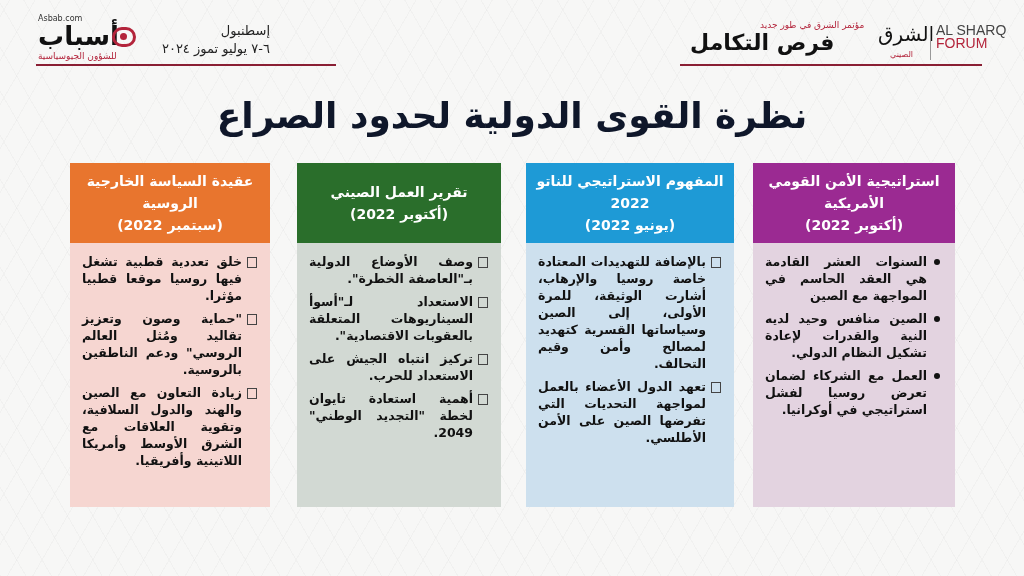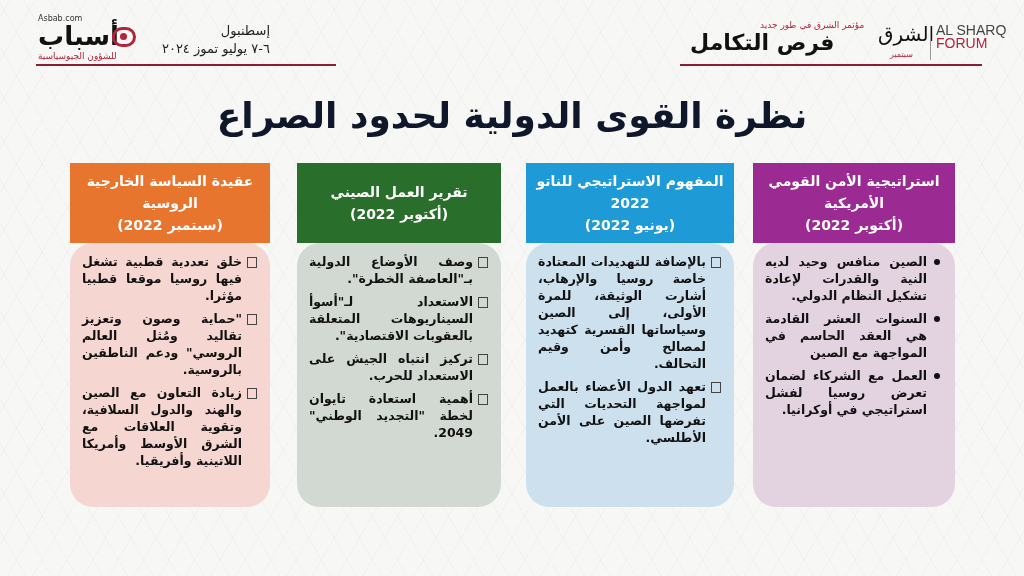--- a/index.html
+++ b/index.html
@@ -21,21 +21,21 @@
   .sharq-logo{position:absolute;left:878px;top:22px;font-size:20px;font-weight:normal;color:#111;direction:rtl;}
   .sharq-sub{position:absolute;left:890px;top:50px;font-size:8px;color:#b3243b;direction:rtl;}
   .vsep{position:absolute;left:930px;top:26px;width:1px;height:34px;background:#999;}
   .sharq-en{position:absolute;left:936px;top:24px;font-size:14px;line-height:13px;color:#444;font-family:"Liberation Sans",sans-serif;}
   .sharq-en .f{color:#b3243b;}
   .main-title{position:absolute;left:0;width:1024px;top:95px;text-align:center;direction:rtl;
     font-size:36px;font-weight:bold;color:#0f172a;font-family:"DejaVu Sans",sans-serif;}
   .panel{position:absolute;top:163px;height:344px;direction:rtl;}
   .phead{height:80px;color:#fff;font-weight:bold;text-align:center;font-size:14px;line-height:22px;
     display:flex;flex-direction:column;justify-content:center;align-items:center;padding:0 6px;box-sizing:border-box;}
-  .pbody{height:264px;padding:10px 12px 0 12px;box-sizing:border-box;font-size:12.5px;line-height:17px;color:#111;font-weight:bold;text-align:justify;border-radius:23px;}
+  .pbody{height:264px;padding:10px 12px 0 12px;box-sizing:border-box;font-size:12.5px;line-height:17px;color:#111;font-weight:bold;text-align:justify;}
   .pbody ul{margin:0;padding:0;list-style:none;}
   .pbody li{position:relative;padding-right:16px;margin-bottom:6px;}
   .pbody li::before{content:"";position:absolute;right:1px;top:4px;width:8px;height:9px;border:1px solid #444;}
   .pbody.dots li::before{content:"";width:6px;height:6px;border:none;border-radius:50%;background:#111;top:6px;right:3px;}
 </style>
 </head>
 <body>
 
 <div class="bgpat"></div>
 
@@ -46,41 +46,41 @@
   <div class="asbab-sub">للشؤون الجيوسياسية</div>
   <div class="event">
     <div>إسطنبول</div>
     <div>٦-٧ يوليو تموز ٢٠٢٤</div>
   </div>
   <div class="redline" style="left:36px;width:300px"></div>
 
   <div class="forum-sub">مؤتمر الشرق في طور جديد</div>
   <div class="forum-title">فرص التكامل</div>
   <div class="sharq-logo">الشرق</div>
-  <div class="sharq-sub">سبتمبر</div>
+  <div class="sharq-sub">الصيني</div>
   <div class="vsep"></div>
   <div class="sharq-en">
     <div>AL SHARQ</div>
     <div class="f">FORUM</div>
   </div>
   <div class="redline" style="left:680px;width:302px"></div>
 </div>
 
 <div class="main-title">نظرة القوى الدولية لحدود الصراع</div>
 
 <div id="panels">
     <div class="panel" style="left: 753px; width: 202px;">
       <div class="phead" style="background:#9b2a92">
      <div>استراتيجية الأمن القومي الأمريكية</div>
      <div>(أكتوبر 2022)</div>
       </div>
    <div class="pbody dots" style="background:#e3d3e0">
         <ul>
+          <li>السنوات العشر القادمة هي العقد الحاسم في المواجهة مع الصين</li>
           <li>الصين منافس وحيد لديه النية والقدرات لإعادة تشكيل النظام الدولي.</li>
-          <li>السنوات العشر القادمة هي العقد الحاسم في المواجهة مع الصين</li>
           <li>العمل مع الشركاء لضمان تعرض روسيا لفشل استراتيجي في أوكرانيا.</li>
         </ul>
       </div>
     </div>
     <div class="panel" style="left: 526px; width: 208px;">
       <div class="phead" style="background:#1e9ad6">
      <div>المفهوم الاستراتيجي للناتو 2022</div>
      <div>(يونيو 2022)</div>
       </div>
    <div class="pbody " style="background:#cde0ee">

